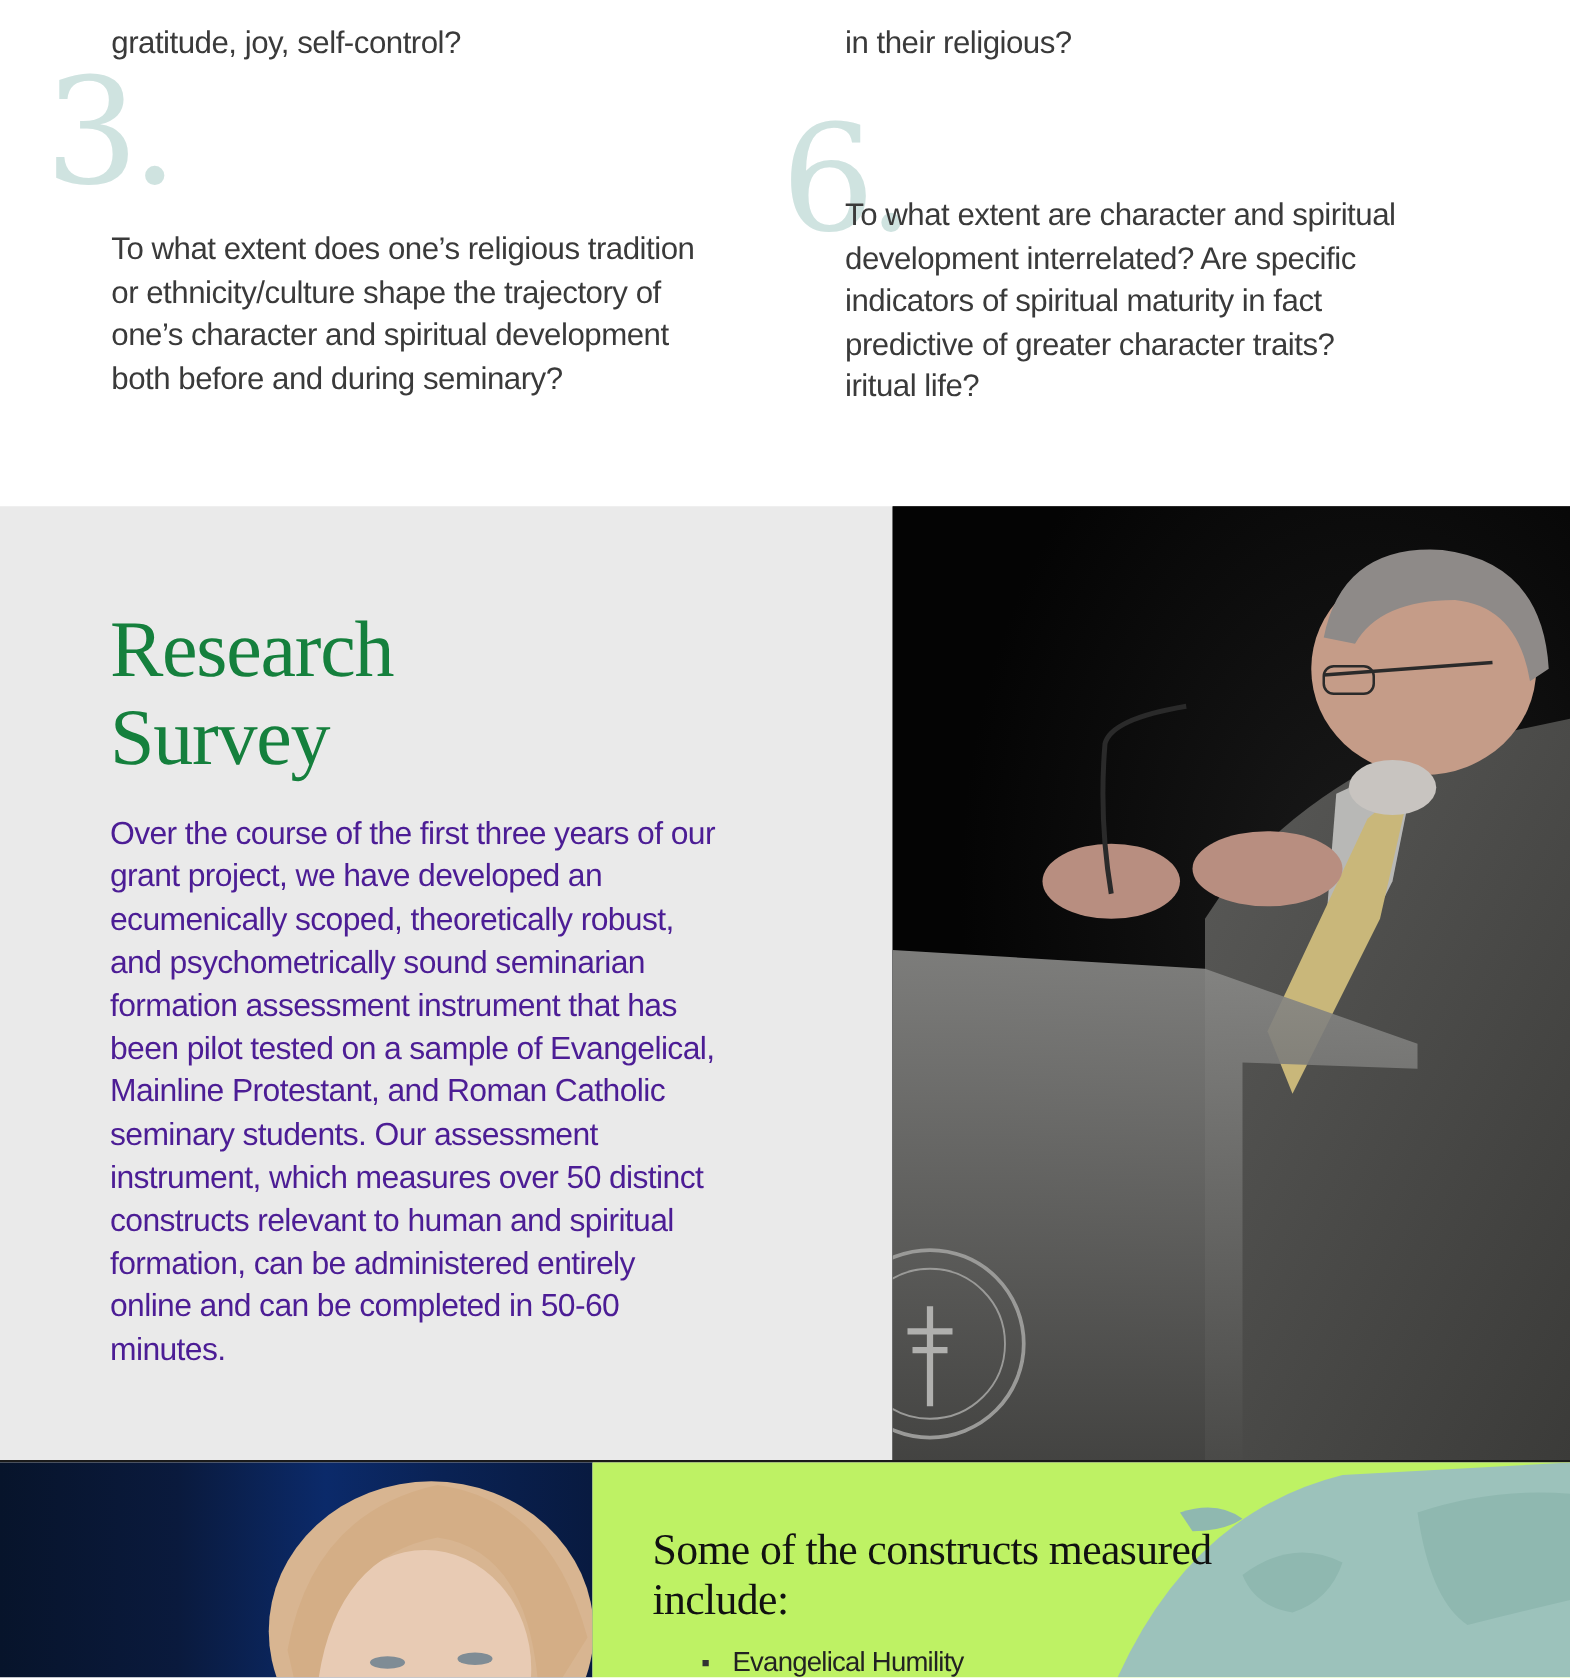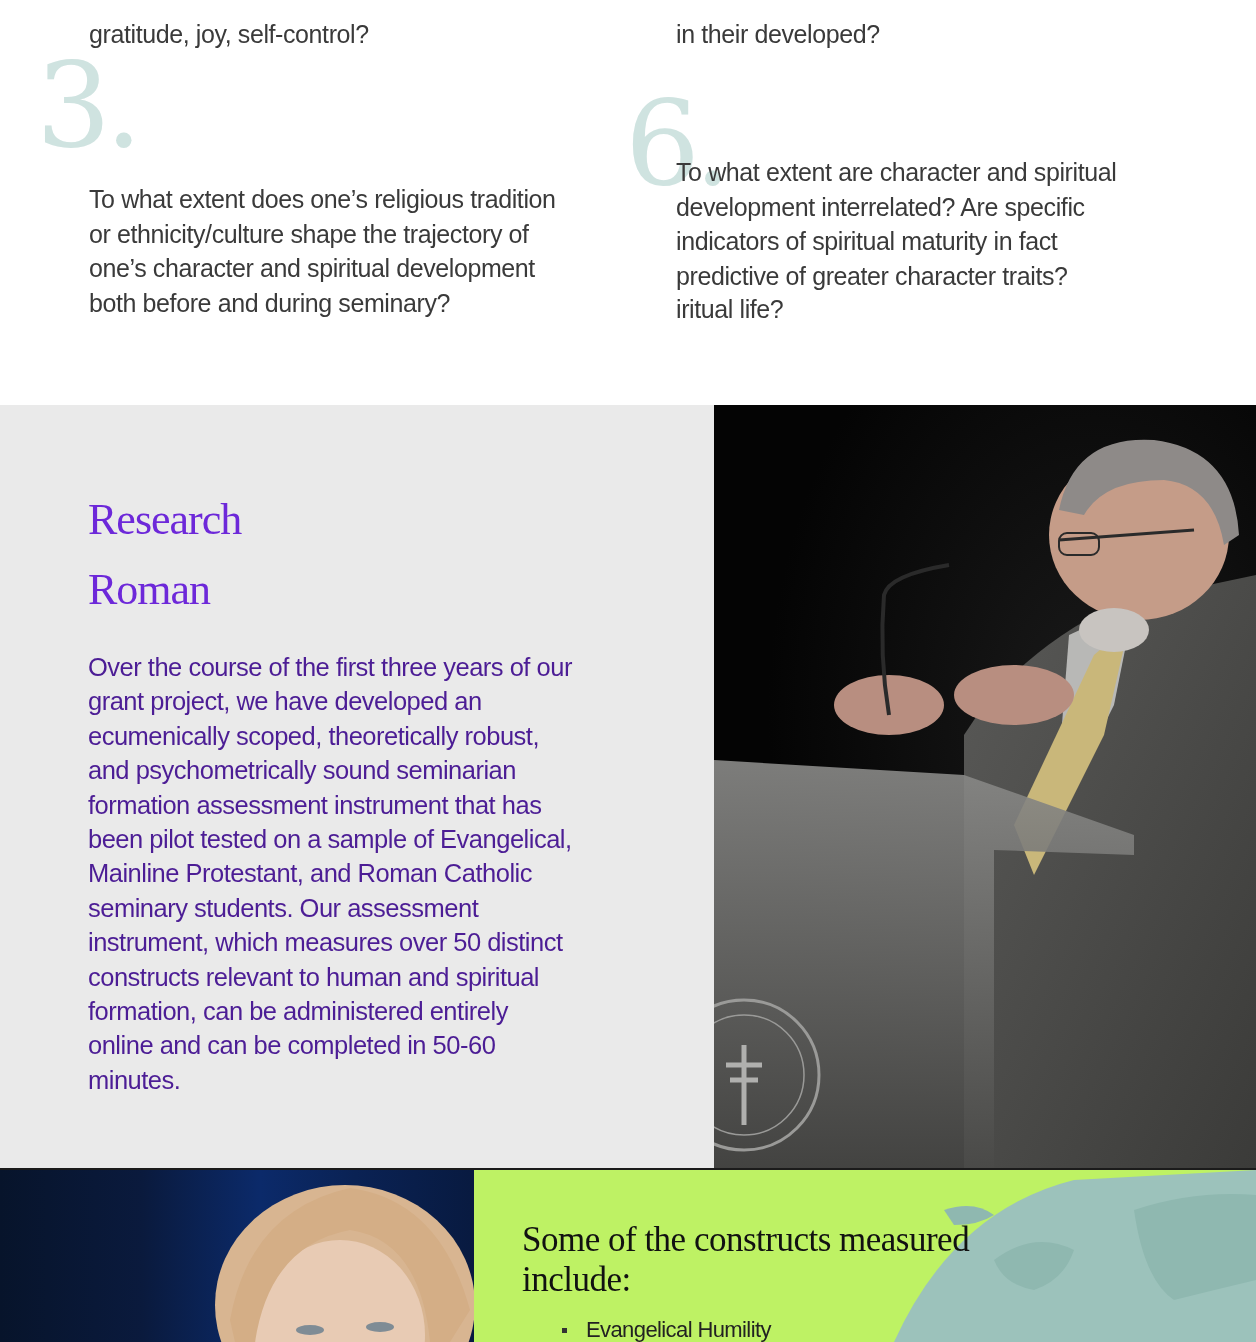--- a/index.html
+++ b/index.html
@@ -29,21 +29,21 @@
       letter-spacing: -6px;
     }
     .research {
       position: absolute; left: 0; top: 405px; width: 714px; height: 764px;
       background: #eaeaea;
     }
     .research-title {
       position: absolute; left: 88px; top: 80px; margin: 0;
       font-family: "Liberation Serif", "DejaVu Serif", serif;
       font-weight: normal;
-      font-size: 44px; line-height: 70px; color: #6d28d9;
+      font-size: 64px; line-height: 70px; color: #15803d;
       letter-spacing: -1px;
     }
     .research-body {
       position: absolute; left: 88px; top: 245px; width: 490px; margin: 0;
       font-size: 25.5px; line-height: 34.4px; color: #4c1d95;
       letter-spacing: -0.5px;
     }
     .photo-speaker {
       position: absolute; left: 714px; top: 405px; width: 542px; height: 764px;
       background: #050505; overflow: hidden;
@@ -80,30 +80,30 @@
     }
   </style>
 </head>
 <body>
 
 <section class="questions">
   <p class="q-text" style="left:89px; top:1px; width:520px;">gratitude, joy, self-control?</p>
   <div class="q-num" style="left:36px; top:30px;">3.</div>
   <p class="q-text" style="left:89px; top:139px; width:470px;margin-top:27px;">To what extent does one’s religious tradition or ethnicity/culture shape the trajectory of one’s character and spiritual development both before and during seminary?</p>
 
-  <p class="q-text" style="left:676px; top:1px; width:520px;">in their developed?</p>
+  <p class="q-text" style="left:676px; top:1px; width:520px;">in their religious?</p>
   <div class="q-num" style="left:625px; top:68px;">6.</div>
   <p class="q-text" style="left:676px; top:276px; width:480px;">iritual life?</p>
   <p class="q-text" style="left:676px; top:139px; width:480px;">To what extent are character and spiritual development interrelated?  Are specific indicators of spiritual maturity in fact predictive of greater character traits?</p>
 </section>
 
 <section class="research">
   <h2 class="research-title">
     <span>Research</span><br>
-    <span>Roman</span>
+    <span>Survey</span>
   </h2>
   <p class="research-body">Over the course of the first three years of our grant project, we have developed an ecumenically scoped, theoretically robust, and psychometrically sound seminarian formation assessment instrument that has been pilot tested on a sample of Evangelical, Mainline Protestant, and Roman Catholic seminary students.  Our assessment instrument, which measures over 50 distinct constructs relevant to human and spiritual formation, can be administered entirely online and can be completed in 50-60 minutes.</p>
 </section>
 
 <div class="photo-speaker">
   <svg width="542" height="764" viewBox="0 0 542 764">
     <defs>
       <radialGradient id="spot" cx="70%" cy="40%" r="60%">
         <stop offset="0" stop-color="#1a1a1a"></stop>
         <stop offset="1" stop-color="#040404"></stop>

